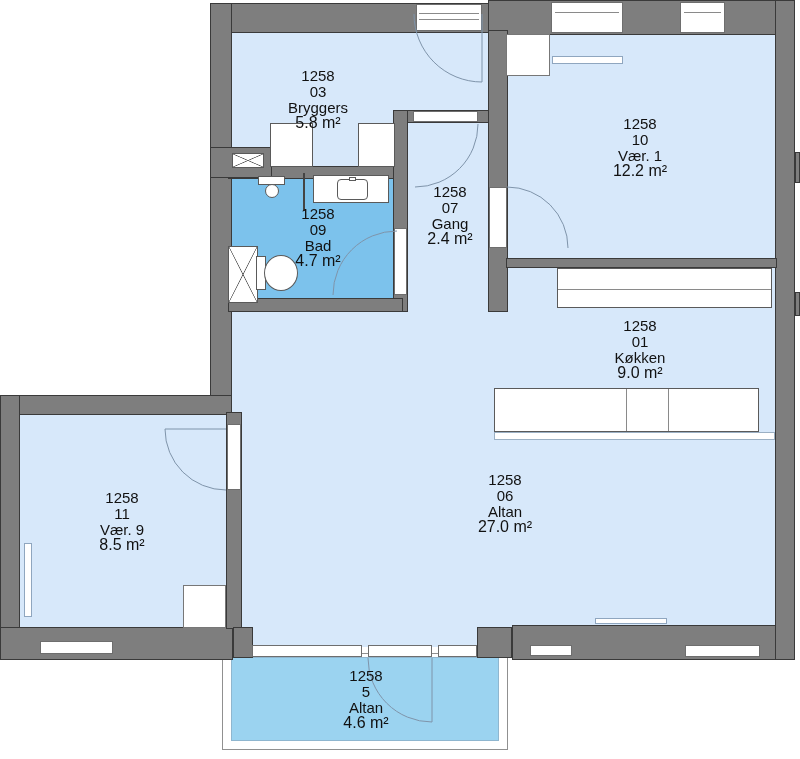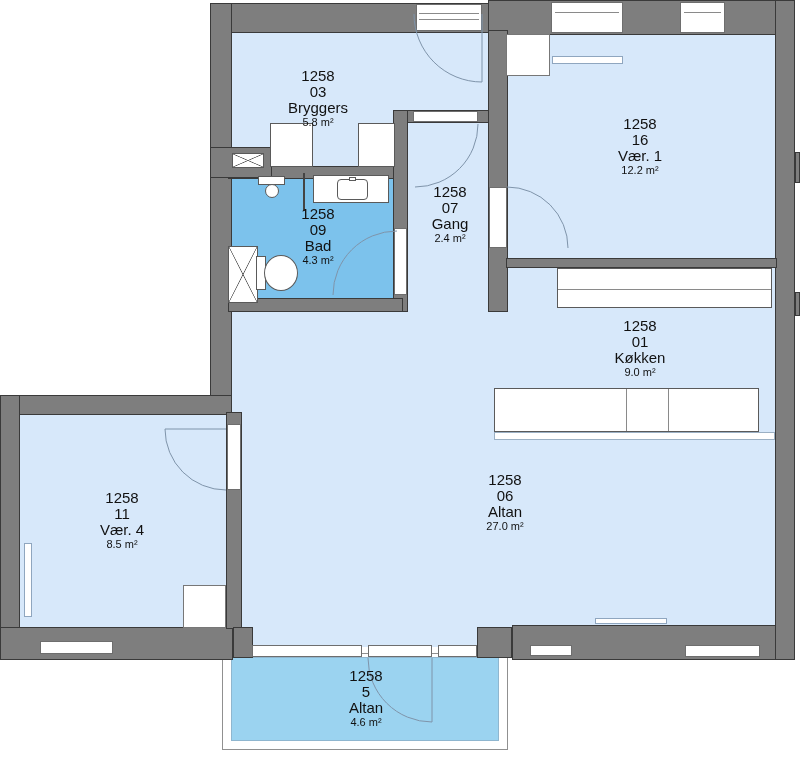--- a/index.html
+++ b/index.html
@@ -18,21 +18,21 @@
   .opening{background:#ffffff;border:1px solid var(--opening_outline);}
   .fixture{background:#ffffff;border:1px solid var(--fixture_outline);}
   .xbox{background:
       linear-gradient(to top right, transparent calc(50% - 0.7px), #555 50%, transparent calc(50% + 0.7px)),
       linear-gradient(to bottom right, transparent calc(50% - 0.7px), #555 50%, transparent calc(50% + 0.7px)),
       #ffffff;
       border:1px solid var(--fixture_outline);}
   .room-label{width:120px;text-align:center;color:var(--label_color);pointer-events:none;}
   .room-label span{display:block;}
   .l-id,.l-num,.l-name{font-size:15px;line-height:16px;}
-  .l-area{font-size:11px;line-height:13px;}
+  .l-area{font-size:16px;line-height:13px;}
   #arc-overlay{position:absolute;left:0;top:0;pointer-events:none;}
   .win-line{background:#8a8a8a;}
 </style>
 </head>
 <body>
 
 <div id="plan">
 
   <div class="floor" style="left:230px;top:30px;width:260px;height:140px;"></div>
   <div class="floor" style="left:506px;top:33px;width:271px;height:227px;"></div>
@@ -136,52 +136,52 @@
   </svg>
 
   <div class="room-label" style="left:258px;top:68px;">
     <span class="l-id">1258</span>
     <span class="l-num">03</span>
     <span class="l-name">Bryggers</span>
     <span class="l-area">5.8 m²</span>
   </div>
   <div class="room-label" style="left:580px;top:116px;">
     <span class="l-id">1258</span>
-    <span class="l-num">16</span>
+    <span class="l-num">10</span>
     <span class="l-name">Vær. 1</span>
     <span class="l-area">12.2 m²</span>
   </div>
   <div class="room-label" style="left:390px;top:184px;">
     <span class="l-id">1258</span>
     <span class="l-num">07</span>
     <span class="l-name">Gang</span>
     <span class="l-area">2.4 m²</span>
   </div>
   <div class="room-label" style="left:258px;top:206px;">
     <span class="l-id">1258</span>
     <span class="l-num">09</span>
     <span class="l-name">Bad</span>
-    <span class="l-area">4.3 m²</span>
+    <span class="l-area">4.7 m²</span>
   </div>
   <div class="room-label" style="left:580px;top:318px;">
     <span class="l-id">1258</span>
     <span class="l-num">01</span>
     <span class="l-name">Køkken</span>
     <span class="l-area">9.0 m²</span>
   </div>
   <div class="room-label" style="left:445px;top:472px;">
     <span class="l-id">1258</span>
     <span class="l-num">06</span>
     <span class="l-name">Altan</span>
     <span class="l-area">27.0 m²</span>
   </div>
   <div class="room-label" style="left:62px;top:490px;">
     <span class="l-id">1258</span>
     <span class="l-num">11</span>
-    <span class="l-name">Vær. 4</span>
+    <span class="l-name">Vær. 9</span>
     <span class="l-area">8.5 m²</span>
   </div>
   <div class="room-label" style="left:306px;top:668px;">
     <span class="l-id">1258</span>
     <span class="l-num">5</span>
     <span class="l-name">Altan</span>
     <span class="l-area">4.6 m²</span>
   </div>
 
 </div>

